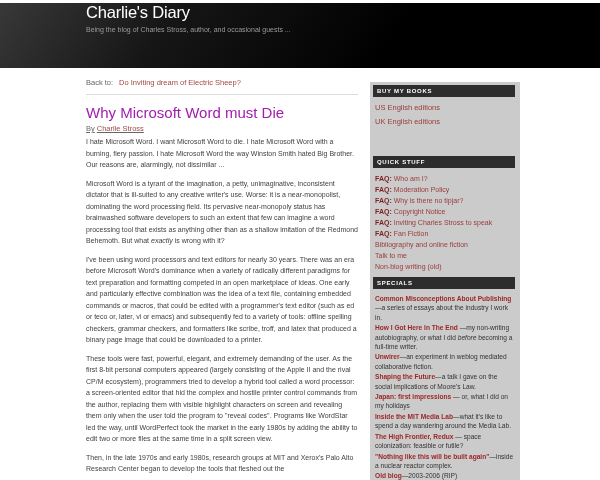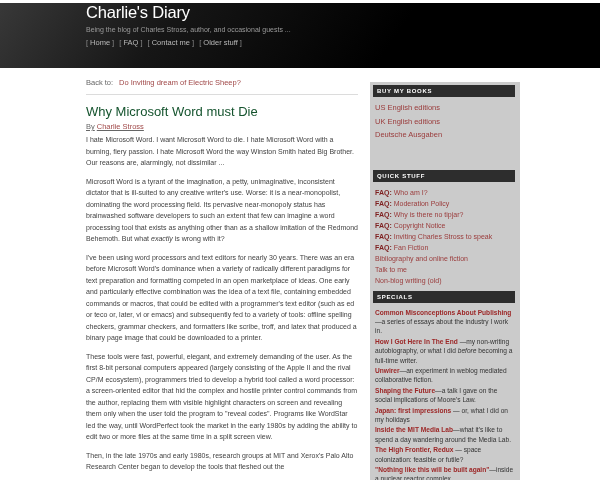--- a/index.html
+++ b/index.html
@@ -18,21 +18,21 @@
   .site-subtitle{margin:4px 0 0;font-size:7px;color:#9a9a9a;}
   .header-nav{margin-top:5px;font-size:7.5px;color:#9f9f9f;}
   .nav-item{margin-right:3px;white-space:nowrap;}
   .nav-item .br{color:#8b8b8b;}
   .nav-item a{color:#b9b9b9;text-decoration:none;margin:0 2px;cursor:pointer;}
   
   .main-col{position:absolute;left:86px;top:78px;width:272px;}
   .backline{font-size:7.5px;line-height:9px;color:#666;padding-bottom:7px;border-bottom:1px solid #dcdcdc;}
   .backline .pfx{margin-right:6px;}
   .backline a{color:#a04848;text-decoration:none;cursor:pointer;}
-  .post-title{margin:9px 0 3px;font-size:13px;font-weight:normal;color:#14532d;}
+  .post-title{margin:9px 0 3px;font-size:15px;font-weight:normal;color:#a21caf;}
   .byline{font-size:7.5px;color:#666;margin:0 0 3px;text-decoration:underline;}
   .byline .pfx{margin-right:2px;}
   .byline a{color:#a04848;text-decoration:none;cursor:pointer;}
   p.body{font-size:7px;line-height:11.5px;color:#3f3f3f;margin:0 0 7px;}
   p.body em{font-style:italic;}
   
   .sidebar{
     position:absolute;left:370px;top:82px;width:150px;height:398px;box-sizing:border-box;
     background:#cbcbcb;padding:3px 5px 0 3px;overflow:hidden;
   }
@@ -51,26 +51,20 @@
   .sp .item{font-size:6.6px;line-height:9.4px;color:#333;margin-bottom:1px;}
   .sp .lnk{font-weight:bold;color:#9c2626;text-decoration:none;cursor:pointer;}
   .sp em{font-style:italic;}
 </style>
 </head>
 <body>
 
 <header class="site-header">
   <h1 class="site-title">Charlie's Diary</h1>
   <p class="site-subtitle">Being the blog of Charles Stross, author, and occasional guests ...</p>
-  <nav class="header-nav">
-    <span class="nav-item"><span class="br">[</span><a>Home</a><span class="br">]</span></span>
-    <span class="nav-item"><span class="br">[</span><a>FAQ</a><span class="br">]</span></span>
-    <span class="nav-item"><span class="br">[</span><a>Contact me</a><span class="br">]</span></span>
-    <span class="nav-item"><span class="br">[</span><a>Older stuff</a><span class="br">]</span></span>
-  </nav>
 </header>
 
 <main class="main-col">
   <div class="backline">
     <span class="pfx">Back to:</span><a>Do Inviting dream of Electric Sheep?</a>
   </div>
 
   <h2 class="post-title">Why Microsoft Word must Die</h2>
 
   <div class="byline">
@@ -87,21 +81,20 @@
 
   <p class="body">Then, in the late 1970s and early 1980s, research groups at MIT and Xerox's Palo Alto Research Center began to develop the tools that fleshed out the</p>
 </main>
 
 <aside class="sidebar">
 
   <div class="sbar">BUY MY BOOKS</div>
   <div class="buybooks">
     <a>US English editions</a>
     <a>UK English editions</a>
-    <a>Deutsche Ausgaben</a>
   </div>
 
   <div class="sbar">QUICK STUFF</div>
   <div class="qs">
     <div class="item"><span class="pfx">FAQ:</span><a>Who am I?</a></div>
     <div class="item"><span class="pfx">FAQ:</span><a>Moderation Policy</a></div>
     <div class="item"><span class="pfx">FAQ:</span><a>Why is there no tipjar?</a></div>
     <div class="item"><span class="pfx">FAQ:</span><a>Copyright Notice</a></div>
     <div class="item"><span class="pfx">FAQ:</span><a>Inviting Charles Stross to speak</a></div>
     <div class="item"><span class="pfx">FAQ:</span><a>Fan Fiction</a></div>

